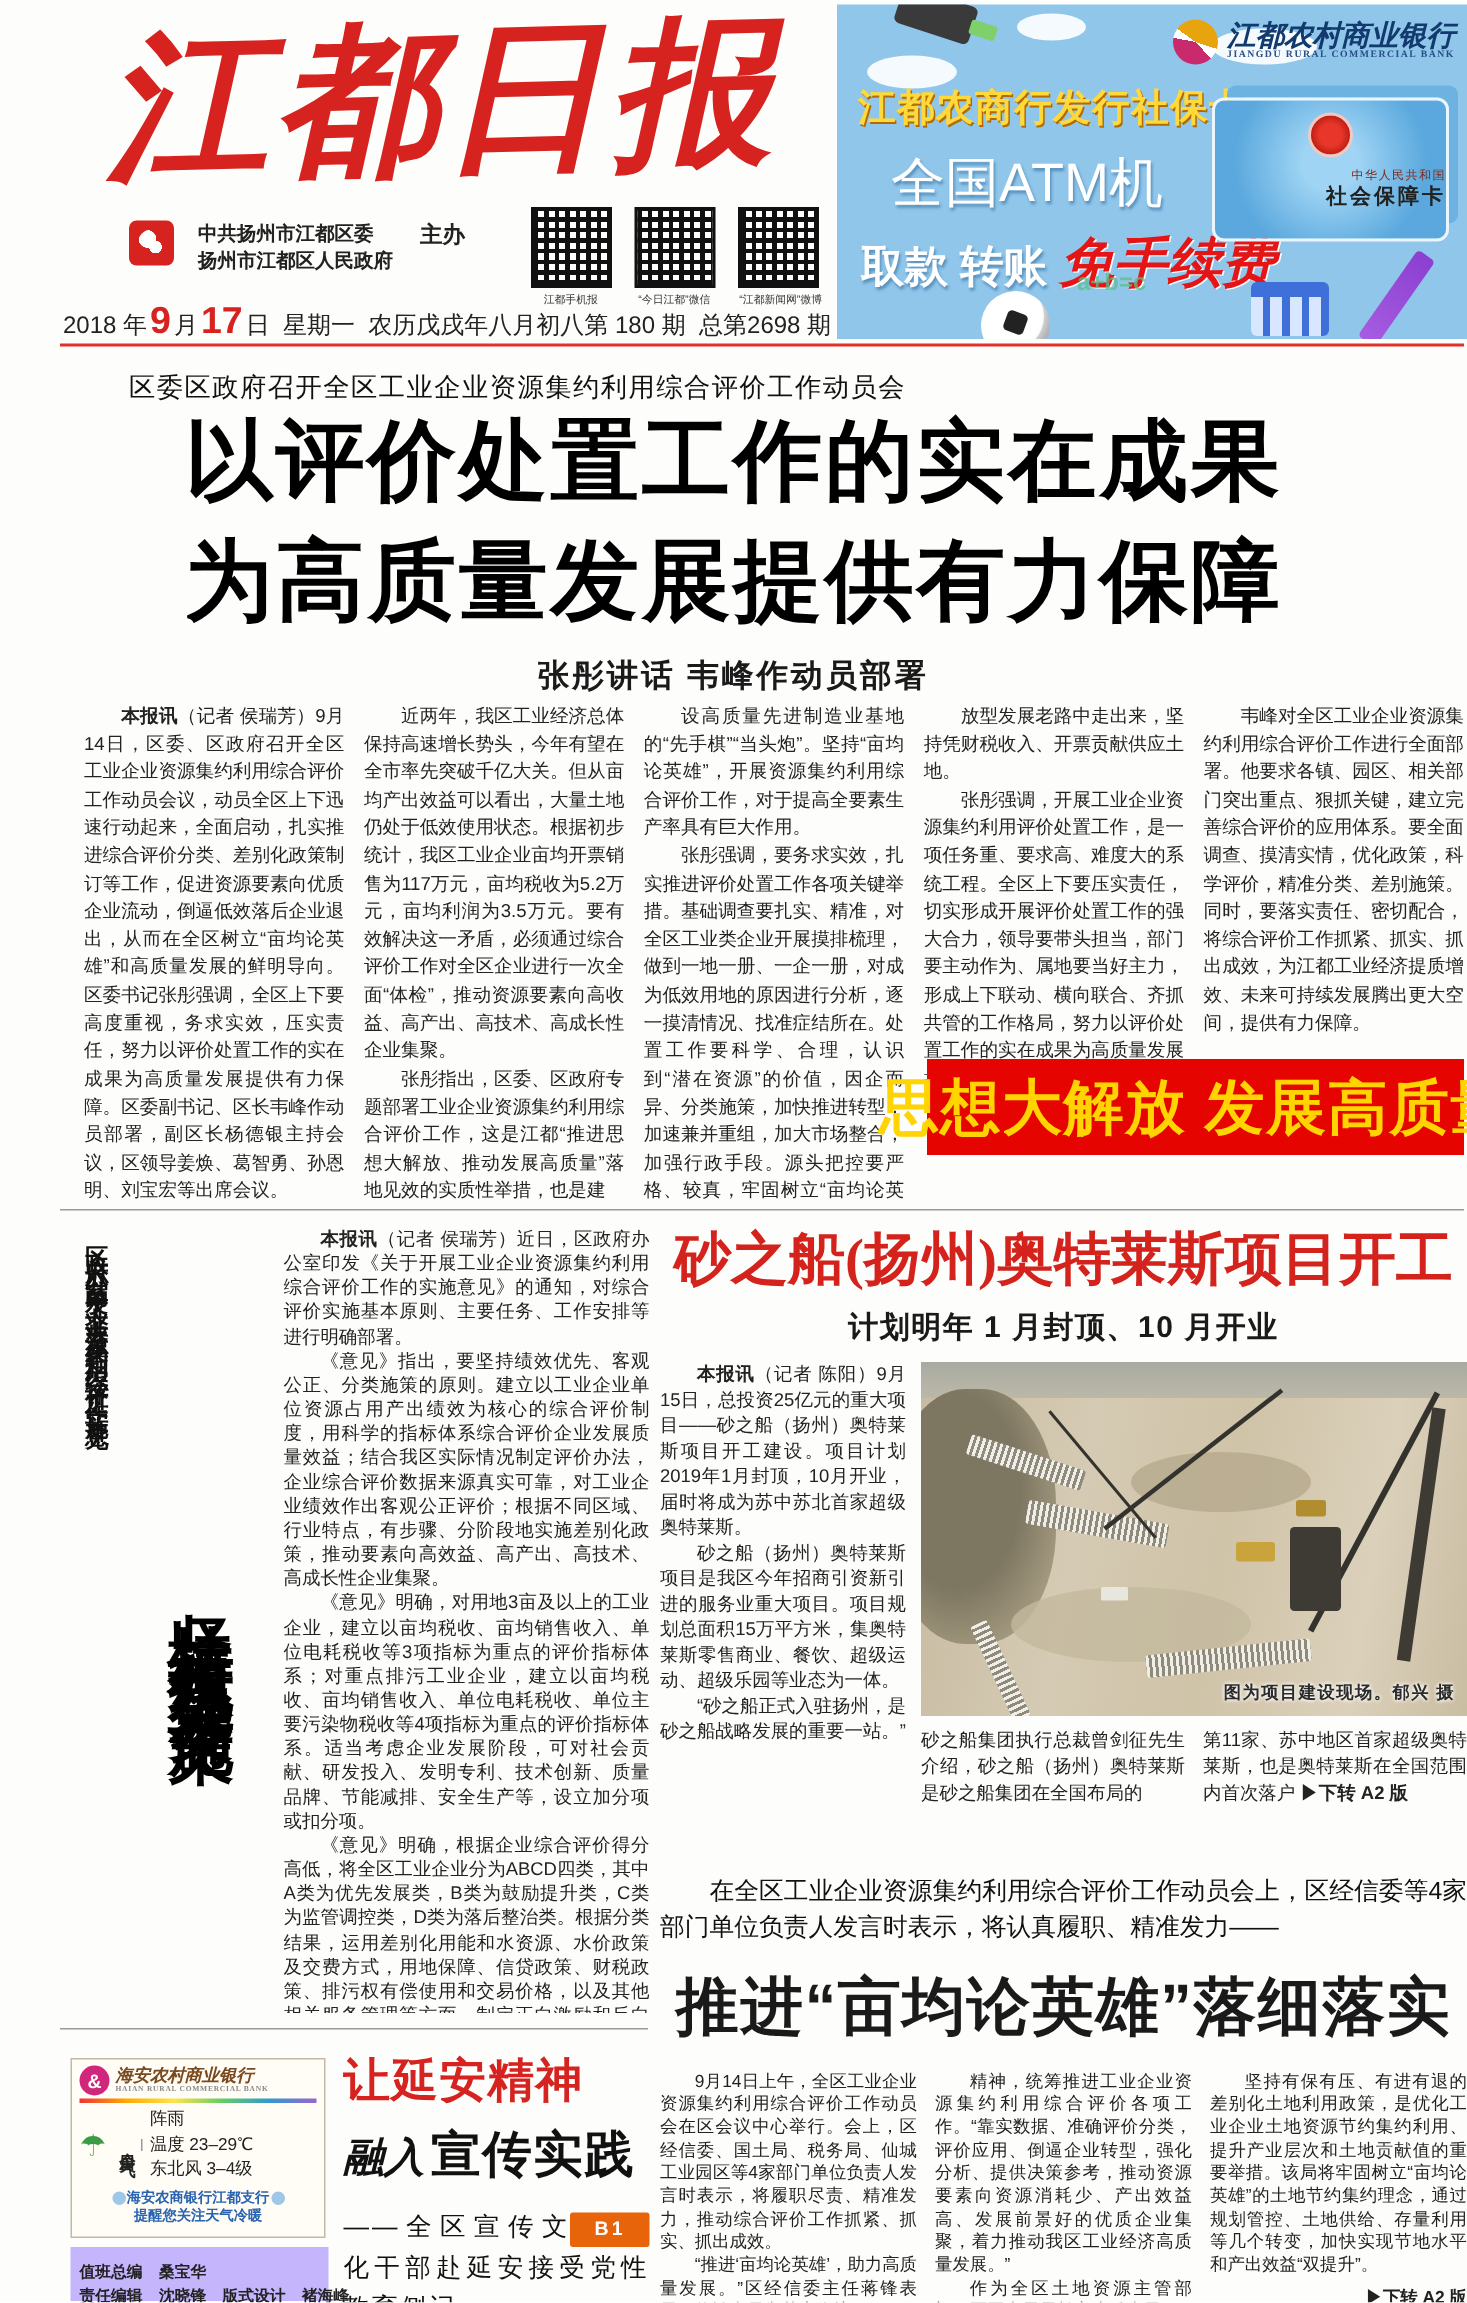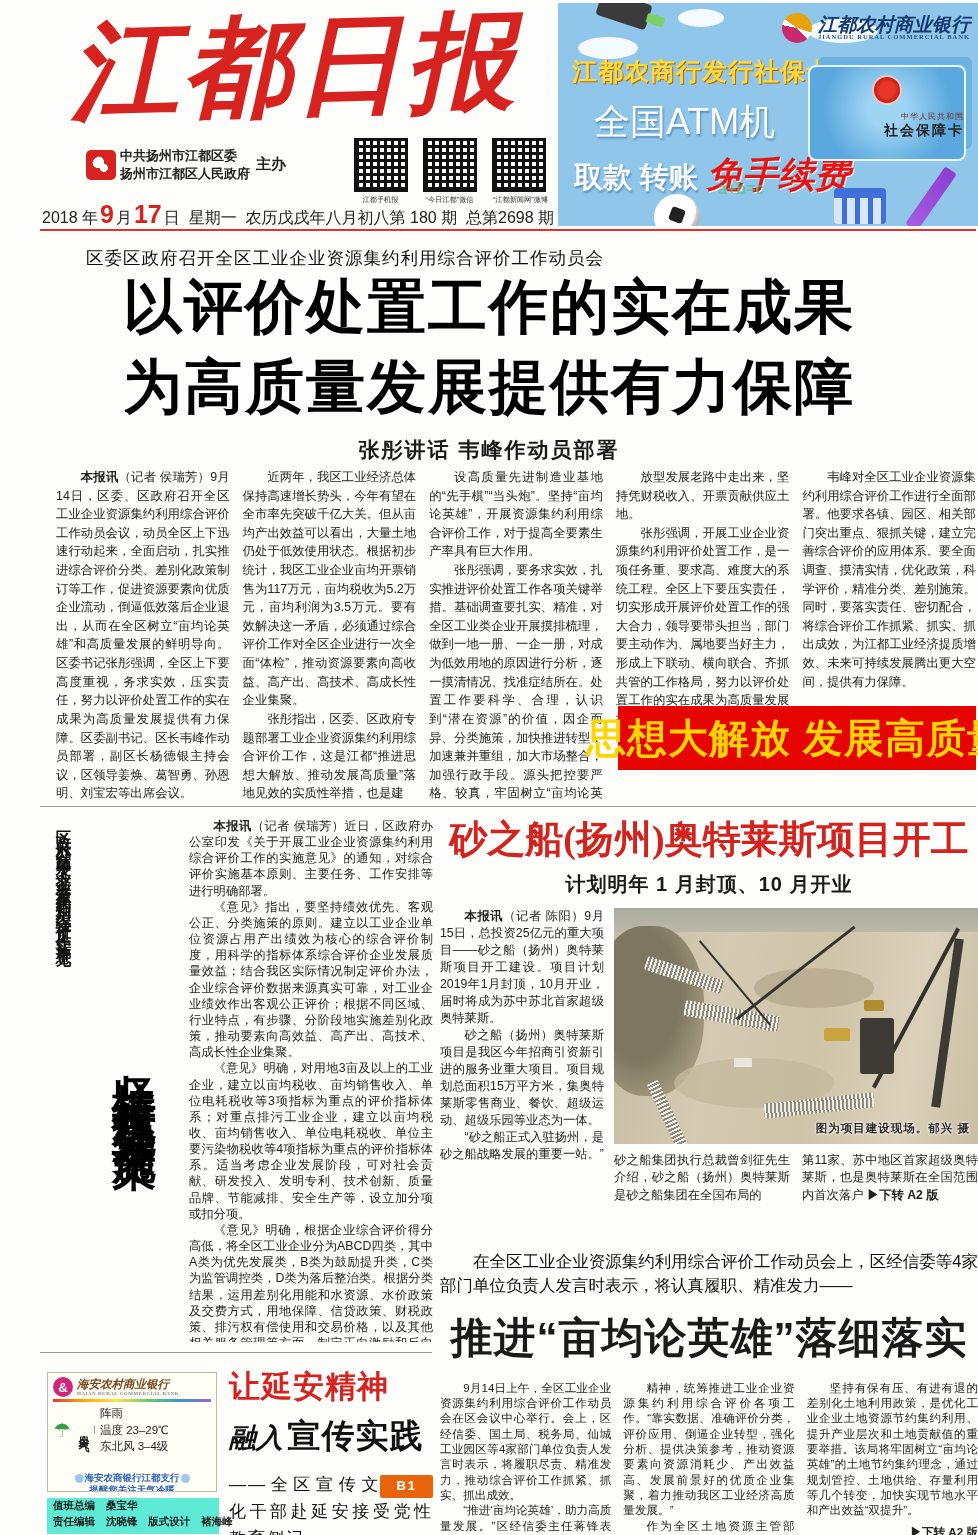--- a/index.html
+++ b/index.html
@@ -4,21 +4,21 @@
 <style>
   *{margin:0;padding:0;box-sizing:border-box}
   html,body{background:#fff}
   body{font-family:"Liberation Sans",sans-serif;color:#1a1a1a}
   .page{position:relative;width:978px;height:1535px;background:#fdfdfb;overflow:hidden}
 
   
   .masthead-title{position:absolute;left:70px;top:-6px;width:480px;font-family:"DejaVu Serif",serif;
     font-weight:bold;font-style:italic;font-size:108px;letter-spacing:4px;color:#d6231f;white-space:nowrap;
     transform:rotate(-1.5deg)}
-  .org{position:absolute;left:86px;top:147px;display:flex;align-items:center;gap:4px}
+  .org{position:absolute;left:86px;top:147px;display:flex;gap:16px}
   .emblem{width:30px;height:30px;background:#d6231f;border-radius:5px;position:relative;flex:0 0 auto}
   .emblem::after{content:"";position:absolute;left:6px;top:6px;width:18px;height:18px;border-radius:50%;
     background:radial-gradient(circle at 35% 35%,#fff 0 35%,transparent 36%),radial-gradient(circle at 65% 65%,#fff 0 25%,transparent 26%)}
   .org-lines{font-family:"Liberation Serif",serif;font-weight:bold;font-size:13px;line-height:1.35;color:#222}
   .org-suffix{font-family:"Liberation Serif",serif;font-weight:bold;font-size:15px;margin-left:2px;color:#222}
   .qr-row{position:absolute;left:352px;top:138px;display:flex;gap:12px}
   .qr{width:57px;text-align:center}
   .qr .qr-box{width:54px;height:54px;margin:0 auto;border:2px solid #111;
     background:
      repeating-linear-gradient(0deg,#111 0 3px,transparent 3px 7px),
@@ -124,24 +124,24 @@
   .wad .wlogo-row{display:flex;align-items:center;gap:4px}
   .wlogo{width:20px;height:20px;border-radius:50%;background:#d0267c;color:#fff;font-size:13px;font-weight:bold;
     display:flex;align-items:center;justify-content:center;flex:0 0 auto}
   .wname{font-family:"Liberation Serif",serif;font-style:italic;font-weight:bold;font-size:11.5px;color:#7a4a1e;line-height:1.1;white-space:nowrap}
   .wname small{display:block;font-style:normal;font-size:5px;color:#888;letter-spacing:.5px}
   .rainbow{height:3px;margin:2px 0 3px;background:linear-gradient(90deg,#e33,#fa0,#ffe34d,#6c6,#39c,#96c)}
   .wmain{display:flex;align-items:center;gap:5px}
   .umbrella{font-size:20px;color:#3c9c46;flex:0 0 auto}
   .wlabel{writing-mode:vertical-rl;font-size:11px;font-weight:bold;letter-spacing:2px;border-right:1px solid #999;padding-right:3px;color:#222}
   .winfo{font-size:11.5px;line-height:1.45;color:#222;white-space:nowrap}
-  .wnote{margin-top:17px;text-align:center;font-size:9.5px;font-weight:bold;color:#2a64b0;line-height:1.25;position:relative}
+  .wnote{margin-top:5px;text-align:center;font-size:9.5px;font-weight:bold;color:#2a64b0;line-height:1.25;position:relative}
   .wcloud{display:inline-block;width:9px;height:9px;border-radius:50%;background:#9ec7e8;margin:0 1px;vertical-align:middle}
-  .credits{position:absolute;left:47px;top:1498px;width:172px;height:36px;background:#5eead4;color:#222;
-    font-size:10.5px;font-weight:bold;padding:0 6px;line-height:1.5;white-space:nowrap}
+  .credits{position:absolute;left:47px;top:1498px;width:172px;height:36px;background:#c4b5fd;color:#222;
+    font-size:10.5px;font-weight:bold;padding:10px 6px;line-height:1.5;white-space:nowrap}
   .credits span{margin-right:8px}
 
   .yanan{position:absolute;left:229px;top:1366px;width:204px}
   .ya1{font-size:31px;font-weight:bold;color:#d6231f;letter-spacing:1px;white-space:nowrap}
   .ya2{margin-top:6px;white-space:nowrap}
   .ya2 .script{font-family:"Liberation Serif",serif;font-style:italic;font-weight:bold;font-size:27px;color:#111}
   .ya2 .strong{font-size:33px;font-weight:bold;color:#111;letter-spacing:1px}
   .ya-sub{margin-top:12px;font-size:17px;line-height:1.6;text-align:justify;color:#111;letter-spacing:2px}
   .b1{float:right;background:#e8640a;color:#fff;font-weight:bold;font-size:13px;padding:1px 16px;border-radius:2px;margin-top:4px}
 </style>

